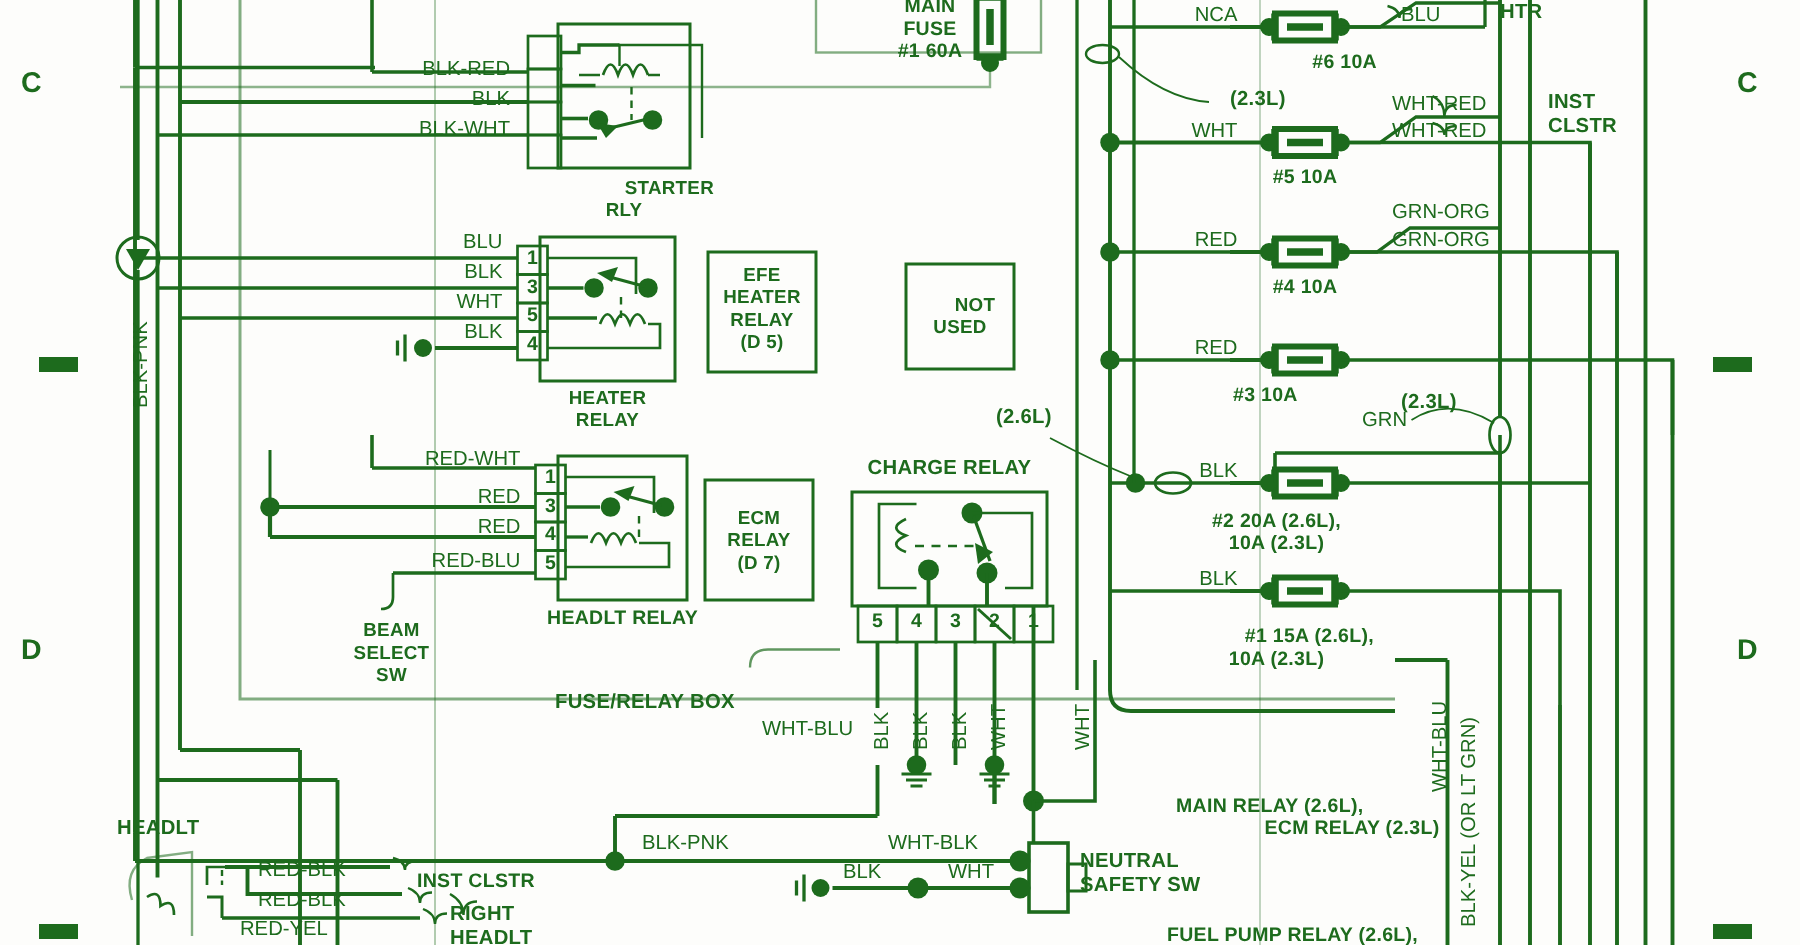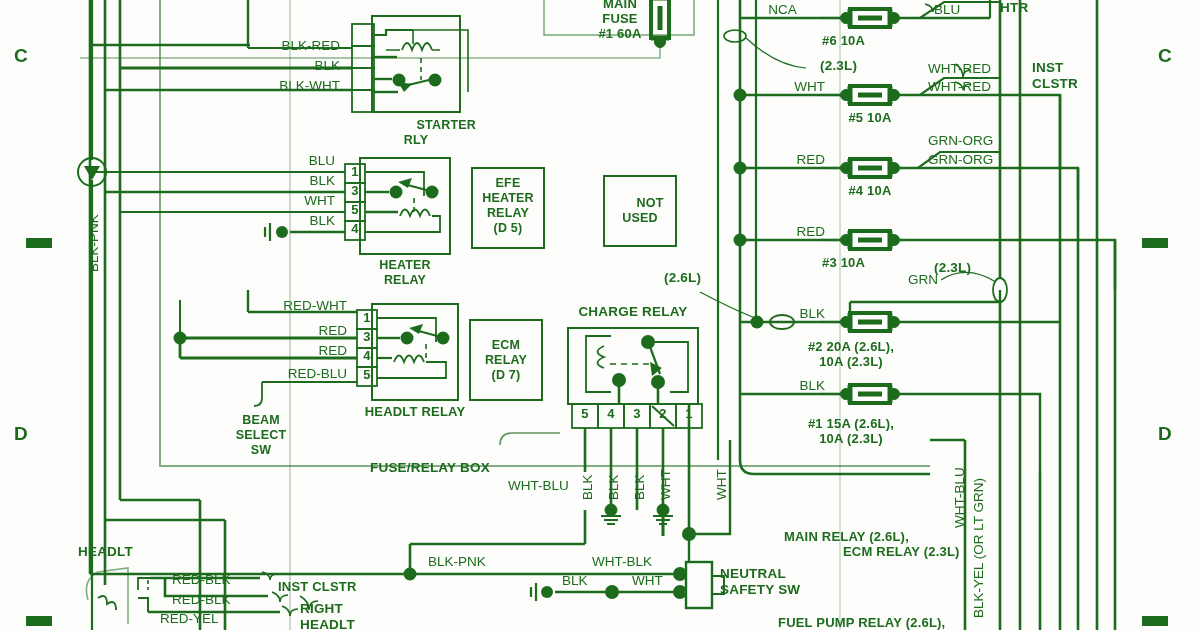--- a/index.html
+++ b/index.html
@@ -372,24 +372,24 @@
 <div class="lbl pin" style="left:676px;top:407px;width:26px;">1</div>
 <div class="lbl wire-lbl vert" style="left:580px;top:500px;">BLK</div>
 <div class="lbl wire-lbl vert" style="left:606px;top:500px;">BLK</div>
 <div class="lbl wire-lbl vert" style="left:632px;top:500px;">BLK</div>
 <div class="lbl wire-lbl vert" style="left:658px;top:500px;">WHT</div>
 <div class="lbl wire-lbl vert" style="left:714px;top:500px;">WHT</div>
 
 <div class="lbl" style="left:370px;top:460px;font-size:13.5px;">FUSE/RELAY BOX</div>
 <div class="lbl wire-lbl" style="left:508px;top:478px;">WHT-BLU</div>
 
-<div class="lbl wire-lbl rt" style="left:740px;top:2px;width:85px;text-align:center;">NCA</div>
+<div class="lbl wire-lbl rt" style="left:740px;top:2px;width:85px;">NCA</div>
 <div class="lbl wire-lbl" style="left:934px;top:2px;">BLU</div>
 <div class="lbl" style="left:1000px;top:0px;font-size:13.5px;">HTR</div>
-<div class="lbl" style="left:822px;top:34px;width:96px;text-align:left;font-size:13px;">#6 10A</div>
+<div class="lbl" style="left:822px;top:34px;width:96px;text-align:right;font-size:13px;">#6 10A</div>
 
 <div class="lbl wire-lbl rt" style="left:740px;top:79px;width:85px;">WHT</div>
 <div class="lbl wire-lbl" style="left:928px;top:61px;">WHT-RED</div>
 <div class="lbl wire-lbl" style="left:928px;top:79px;">WHT-RED</div>
 <div class="lbl" style="left:1032px;top:60px;font-size:13.5px;">INST</div>
 <div class="lbl" style="left:1032px;top:76px;font-size:13.5px;">CLSTR</div>
 <div class="lbl" style="left:822px;top:111px;width:96px;text-align:center;font-size:13px;">#5 10A</div>
 
 <div class="lbl wire-lbl rt" style="left:740px;top:152px;width:85px;">RED</div>
 <div class="lbl wire-lbl" style="left:928px;top:133px;">GRN-ORG</div>
@@ -398,21 +398,21 @@
 
 <div class="lbl wire-lbl rt" style="left:740px;top:224px;width:85px;">RED</div>
 <div class="lbl wire-lbl" style="left:908px;top:224px;margin-top:48px;">GRN</div>
 <div class="lbl" style="left:822px;top:256px;width:96px;text-align:left;font-size:13px;">#3 10A</div>
 
 <div class="lbl wire-lbl rt" style="left:740px;top:306px;width:85px;">BLK</div>
 <div class="lbl" style="left:786px;top:340px;width:130px;text-align:center;font-size:13px;">#2 20A (2.6L),</div>
 <div class="lbl" style="left:786px;top:355px;width:130px;text-align:center;font-size:13px;">10A (2.3L)</div>
 
 <div class="lbl wire-lbl rt" style="left:740px;top:378px;width:85px;">BLK</div>
-<div class="lbl" style="left:786px;top:417px;width:130px;text-align:center;font-size:13px;">#1 15A (2.6L),</div>
+<div class="lbl" style="left:786px;top:417px;width:130px;text-align:right;font-size:13px;">#1 15A (2.6L),</div>
 <div class="lbl" style="left:786px;top:432px;width:130px;text-align:center;font-size:13px;">10A (2.3L)</div>
 
 <div class="lbl" style="left:820px;top:58px;font-size:13.5px;">(2.3L)</div>
 <div class="lbl" style="left:664px;top:270px;font-size:13.5px;">(2.6L)</div>
 <div class="lbl" style="left:934px;top:260px;font-size:13.5px;">(2.3L)</div>
 
 <div class="lbl" style="left:784px;top:530px;font-size:13px;">MAIN RELAY (2.6L),</div>
 <div class="lbl" style="left:798px;top:545px;font-size:13px;padding-left:45px;">ECM RELAY (2.3L)</div>
 <div class="lbl" style="left:778px;top:616px;font-size:13px;">FUEL PUMP RELAY (2.6L),</div>
 <div class="lbl wire-lbl vert" style="left:952px;top:528px;">WHT-BLU</div>

